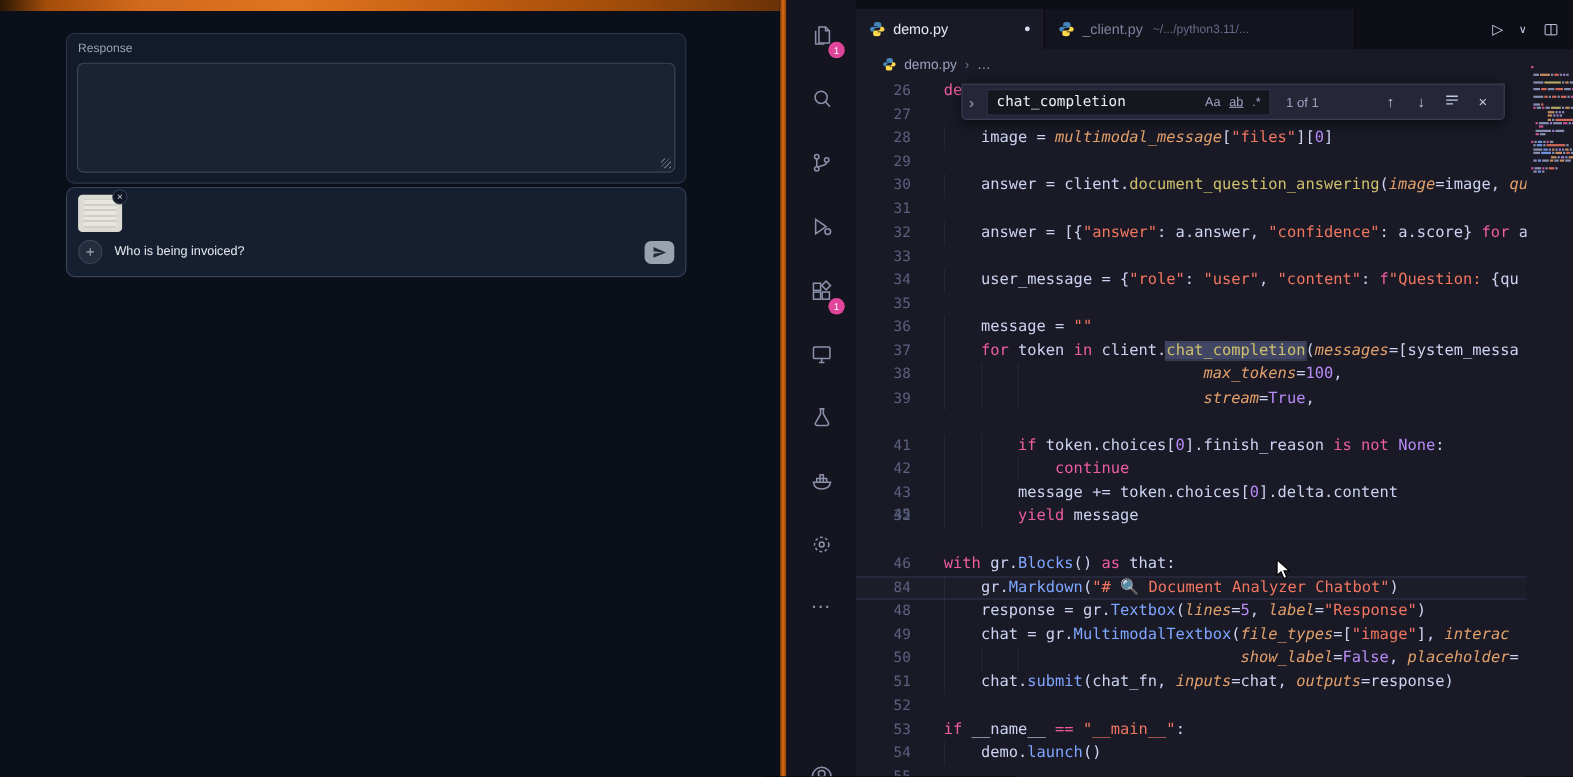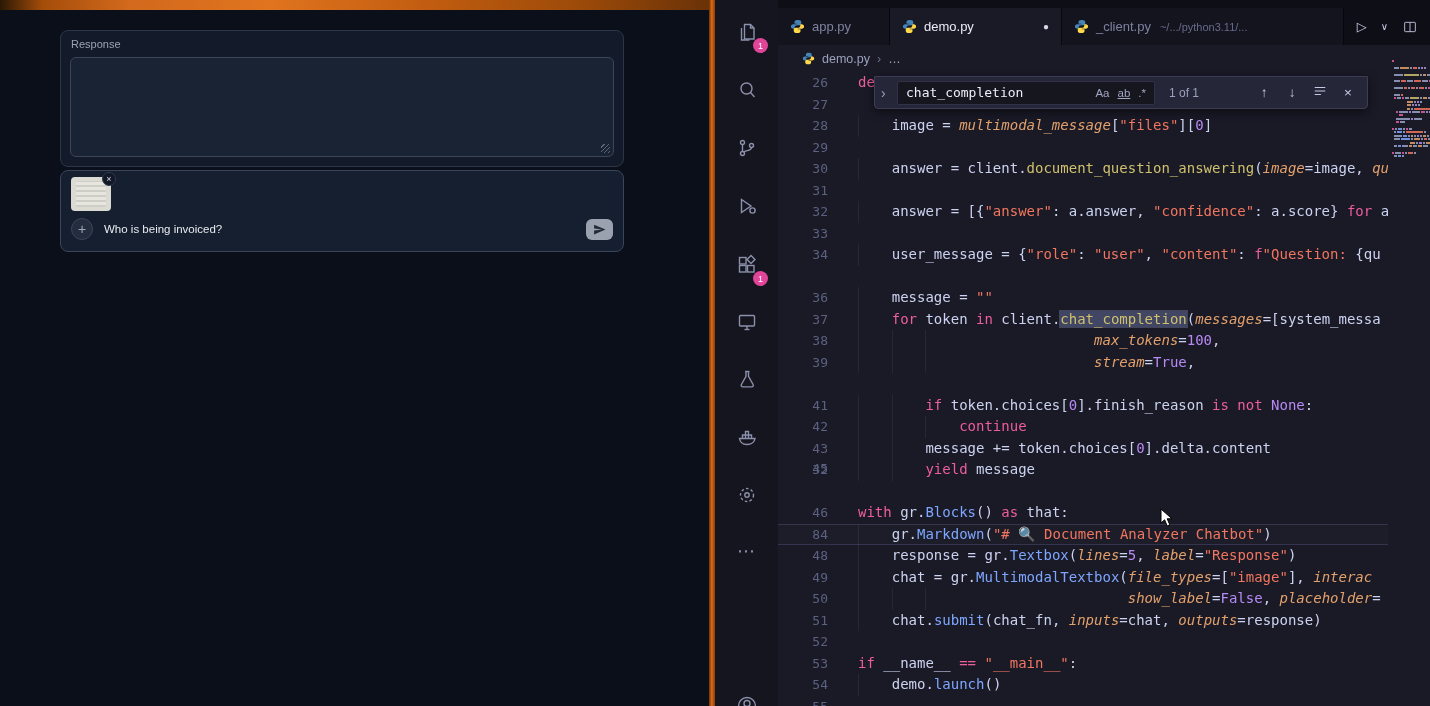--- a/index.html
+++ b/index.html
@@ -204,27 +204,20 @@
             <circle cx="12" cy="9.5" r="3"></circle>
             <path d="M6.5 18c1-2.5 3-3.5 5.5-3.5s4.5 1 5.5 3.5"></path>
           </svg>
       </div>
     </div>
 
     <div class="editor-region">
       <div class="tabbar-strip"></div>
 
       <div class="tab-bar">
-        <div class="tab" style="width:112px">
-          <svg width="15" height="15" viewBox="0 0 16 16">
-              <path d="M7.8 1c-1.8 0-3 .8-3 2.2V5h3v.6H3.4C2 5.6 1 6.6 1 8s1 2.4 2.4 2.4H5V8.9c0-1.3 1.2-2.3 2.6-2.3H10c1.1 0 2-.8 2-1.9V3.2C12 1.9 10.7 1 9 1z" fill="#4584b6"></path>
-              <path d="M8.2 15c1.8 0 3-.8 3-2.2V11h-3v-.6h4.4c1.4 0 2.4-1 2.4-2.4s-1-2.4-2.4-2.4H11v1.5c0 1.3-1.2 2.3-2.6 2.3H6c-1.1 0-2 .8-2 1.9v1.5C4 14.1 5.3 15 7 15z" fill="#ffd94a"></path>
-            </svg>
-          <span>app.py</span>
-        </div>
         <div class="tab active" style="width:172px">
           <svg width="15" height="15" viewBox="0 0 16 16">
               <path d="M7.8 1c-1.8 0-3 .8-3 2.2V5h3v.6H3.4C2 5.6 1 6.6 1 8s1 2.4 2.4 2.4H5V8.9c0-1.3 1.2-2.3 2.6-2.3H10c1.1 0 2-.8 2-1.9V3.2C12 1.9 10.7 1 9 1z" fill="#4584b6"></path>
               <path d="M8.2 15c1.8 0 3-.8 3-2.2V11h-3v-.6h4.4c1.4 0 2.4-1 2.4-2.4s-1-2.4-2.4-2.4H11v1.5c0 1.3-1.2 2.3-2.6 2.3H6c-1.1 0-2 .8-2 1.9v1.5C4 14.1 5.3 15 7 15z" fill="#ffd94a"></path>
             </svg>
           <span>demo.py</span>
           <span class="dot">●</span>
         </div>
         <div class="tab" style="width:282px">
           <svg width="15" height="15" viewBox="0 0 16 16">
@@ -257,20 +250,21 @@
       <div class="editor-content" id="code-lines">
           <div class="code-line" style="top: 0px;"><span class="ln-num">26</span><span class="ln-code" style="padding-left: 0px;"><span class="tk-k">de</span></span></div>
           <div class="code-line" style="top: 21.5px;"><span class="ln-num">27</span><span class="ln-code" style="padding-left: 0px;"></span></div>
           <div class="code-line" style="top: 43px;"><span class="ln-num">28</span><i class="guide" style="left: 80px;"></i><span class="ln-code" style="padding-left: 33.72px;"><span class="tk-d">image = </span><span class="tk-p">multimodal_message</span><span class="tk-d">[</span><span class="tk-s">"files"</span><span class="tk-d">][</span><span class="tk-n">0</span><span class="tk-d">]</span></span></div>
           <div class="code-line" style="top: 64.5px;"><span class="ln-num">29</span><span class="ln-code" style="padding-left: 0px;"></span></div>
           <div class="code-line" style="top: 86px;"><span class="ln-num">30</span><i class="guide" style="left: 80px;"></i><span class="ln-code" style="padding-left: 33.72px;"><span class="tk-d">answer = client.</span><span class="tk-y">document_question_answering</span><span class="tk-d">(</span><span class="tk-p">image</span><span class="tk-d">=image, </span><span class="tk-p">qu</span></span></div>
           <div class="code-line" style="top: 107.5px;"><span class="ln-num">31</span><span class="ln-code" style="padding-left: 0px;"></span></div>
           <div class="code-line" style="top: 129px;"><span class="ln-num">32</span><i class="guide" style="left: 80px;"></i><span class="ln-code" style="padding-left: 33.72px;"><span class="tk-d">answer = [{</span><span class="tk-s">"answer"</span><span class="tk-d">: a.answer, </span><span class="tk-s">"confidence"</span><span class="tk-d">: a.score} </span><span class="tk-k">for</span><span class="tk-d"> a</span></span></div>
           <div class="code-line" style="top: 150.5px;"><span class="ln-num">33</span><span class="ln-code" style="padding-left: 0px;"></span></div>
           <div class="code-line" style="top: 172px;"><span class="ln-num">34</span><i class="guide" style="left: 80px;"></i><span class="ln-code" style="padding-left: 33.72px;"><span class="tk-d">user_message = {</span><span class="tk-s">"role"</span><span class="tk-d">: </span><span class="tk-s">"user"</span><span class="tk-d">, </span><span class="tk-s">"content"</span><span class="tk-d">: </span><span class="tk-k">f</span><span class="tk-s">"Question: </span><span class="tk-d">{qu</span></span></div>
+          <div class="code-line" style="top: 193.5px;"><span class="ln-num">35</span><span class="ln-code" style="padding-left: 0px;"></span></div>
           <div class="code-line" style="top: 215px;"><span class="ln-num">36</span><i class="guide" style="left: 80px;"></i><span class="ln-code" style="padding-left: 33.72px;"><span class="tk-d">message = </span><span class="tk-s">""</span></span></div>
           <div class="code-line" style="top: 236.5px;"><span class="ln-num">37</span><i class="guide" style="left: 80px;"></i><span class="ln-code" style="padding-left: 33.72px;"><span class="tk-k">for</span><span class="tk-d"> token </span><span class="tk-k">in</span><span class="tk-d"> client.</span><span class="tk-hl">chat_completion</span><span class="tk-d">(</span><span class="tk-p">messages</span><span class="tk-d">=[system_messa</span></span></div>
           <div class="code-line" style="top: 258px;"><span class="ln-num">38</span><i class="guide" style="left: 80px;"></i><i class="guide" style="left: 113.72px;"></i><i class="guide" style="left: 147.44px;"></i><span class="ln-code" style="padding-left: 236.04px;"><span class="tk-p">max_tokens</span><span class="tk-d">=</span><span class="tk-n">100</span><span class="tk-d">,</span></span></div>
           <div class="code-line" style="top: 279.5px;"><span class="ln-num">39</span><i class="guide" style="left: 80px;"></i><i class="guide" style="left: 113.72px;"></i><i class="guide" style="left: 147.44px;"></i><span class="ln-code" style="padding-left: 236.04px;"><span class="tk-p">stream</span><span class="tk-d">=</span><span class="tk-n">True</span><span class="tk-d">,</span></span></div>
           <div class="code-line" style="top: 322.5px;"><span class="ln-num">41</span><i class="guide" style="left: 80px;"></i><i class="guide" style="left: 113.72px;"></i><span class="ln-code" style="padding-left: 67.44px;"><span class="tk-k">if</span><span class="tk-d"> token.choices[</span><span class="tk-n">0</span><span class="tk-d">].finish_reason </span><span class="tk-k">is not</span><span class="tk-d"> </span><span class="tk-n">None</span><span class="tk-d">:</span></span></div>
           <div class="code-line" style="top: 344px;"><span class="ln-num">42</span><i class="guide" style="left: 80px;"></i><i class="guide" style="left: 113.72px;"></i><i class="guide" style="left: 147.44px;"></i><span class="ln-code" style="padding-left: 101.16px;"><span class="tk-k">continue</span></span></div>
           <div class="code-line" style="top: 365.5px;"><span class="ln-num">43</span><i class="guide" style="left: 80px;"></i><i class="guide" style="left: 113.72px;"></i><span class="ln-code" style="padding-left: 67.44px;"><span class="tk-d">message += token.choices[</span><span class="tk-n">0</span><span class="tk-d">].delta.content</span></span></div>
           <div class="code-line" style="top: 387px;"><span class="ln-num">32</span><i class="guide" style="left: 80px;"></i><i class="guide" style="left: 113.72px;"></i><span class="ln-code" style="padding-left: 67.44px;"><span class="tk-k">yield</span><span class="tk-d"> message</span></span></div>
           <div class="code-line" style="top: 386px;"><span class="ln-num">45</span><span class="ln-code" style="padding-left: 0px;"></span></div>
           <div class="code-line" style="top: 430px;"><span class="ln-num">46</span><span class="ln-code" style="padding-left: 0px;"><span class="tk-k">with</span><span class="tk-d"> gr.</span><span class="tk-f">Blocks</span><span class="tk-d">() </span><span class="tk-k">as</span><span class="tk-d"> that:</span></span></div>

